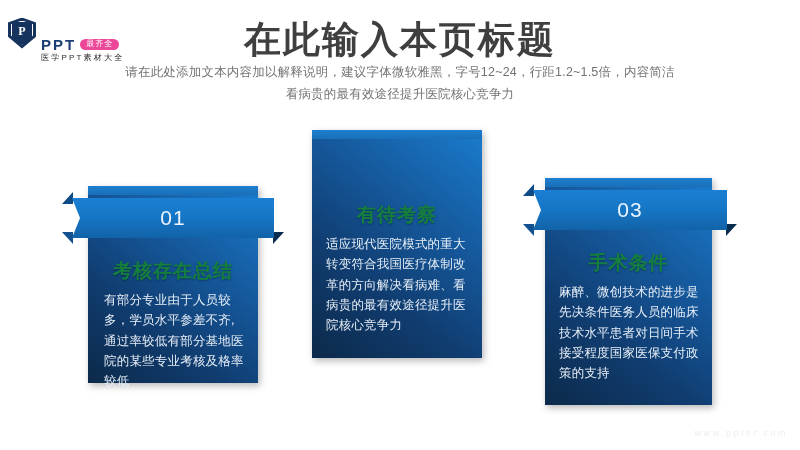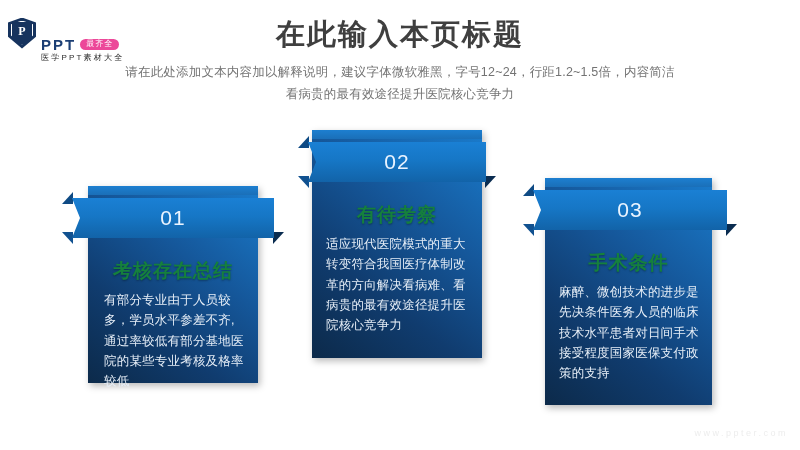--- a/index.html
+++ b/index.html
@@ -43,21 +43,21 @@
     white-space:nowrap;
   }
   .logo-row2{
     font-size:8px;color:#2b2b2b;letter-spacing:2.2px;margin-top:2px;line-height:1;
     white-space:nowrap;
   }
 
   
   .title{
     position:absolute;left:0;right:0;top:15px;text-align:center;
-    font-size:29px;font-weight:bold;color:#3f3f3f;letter-spacing:2px;
+    font-size:37px;font-weight:bold;color:#3f3f3f;letter-spacing:2px;
   }
   .subtitle{
     position:absolute;left:90px;right:90px;top:62px;text-align:center;
     font-size:12.5px;color:#737373;line-height:1.75;letter-spacing:.2px;
   }
 
   
   .card{position:absolute;}
   .col{
     position:absolute;left:0;top:0;width:100%;height:100%;
@@ -158,28 +158,20 @@
       </div>
     </div>
     <div class="card-head">考核存在总结</div>
     <div class="card-body">有部分专业由于人员较多，学员水平参差不齐,通过率较低有部分基地医院的某些专业考核及格率较低</div>
   </div>
 
   <div class="card" id="card2">
     <div class="col">
       <div class="col-top-hi"></div>
     </div>
-    <div class="ribbon">
-      <div class="tail tail-l"></div>
-      <div class="tail tail-lb"></div>
-      <div class="tail tail-r"></div>
-      <div class="ribbon-main">
-        <span class="ribbon-num">02</span>
-      </div>
-    </div>
     <div class="card-head">有待考察</div>
     <div class="card-body">适应现代医院模式的重大转变符合我国医疗体制改革的方向解决看病难、看病贵的最有效途径提升医院核心竞争力</div>
   </div>
 
   <div class="card" id="card3">
     <div class="col">
       <div class="col-top-hi"></div>
     </div>
     <div class="ribbon">
       <div class="tail tail-l"></div>

